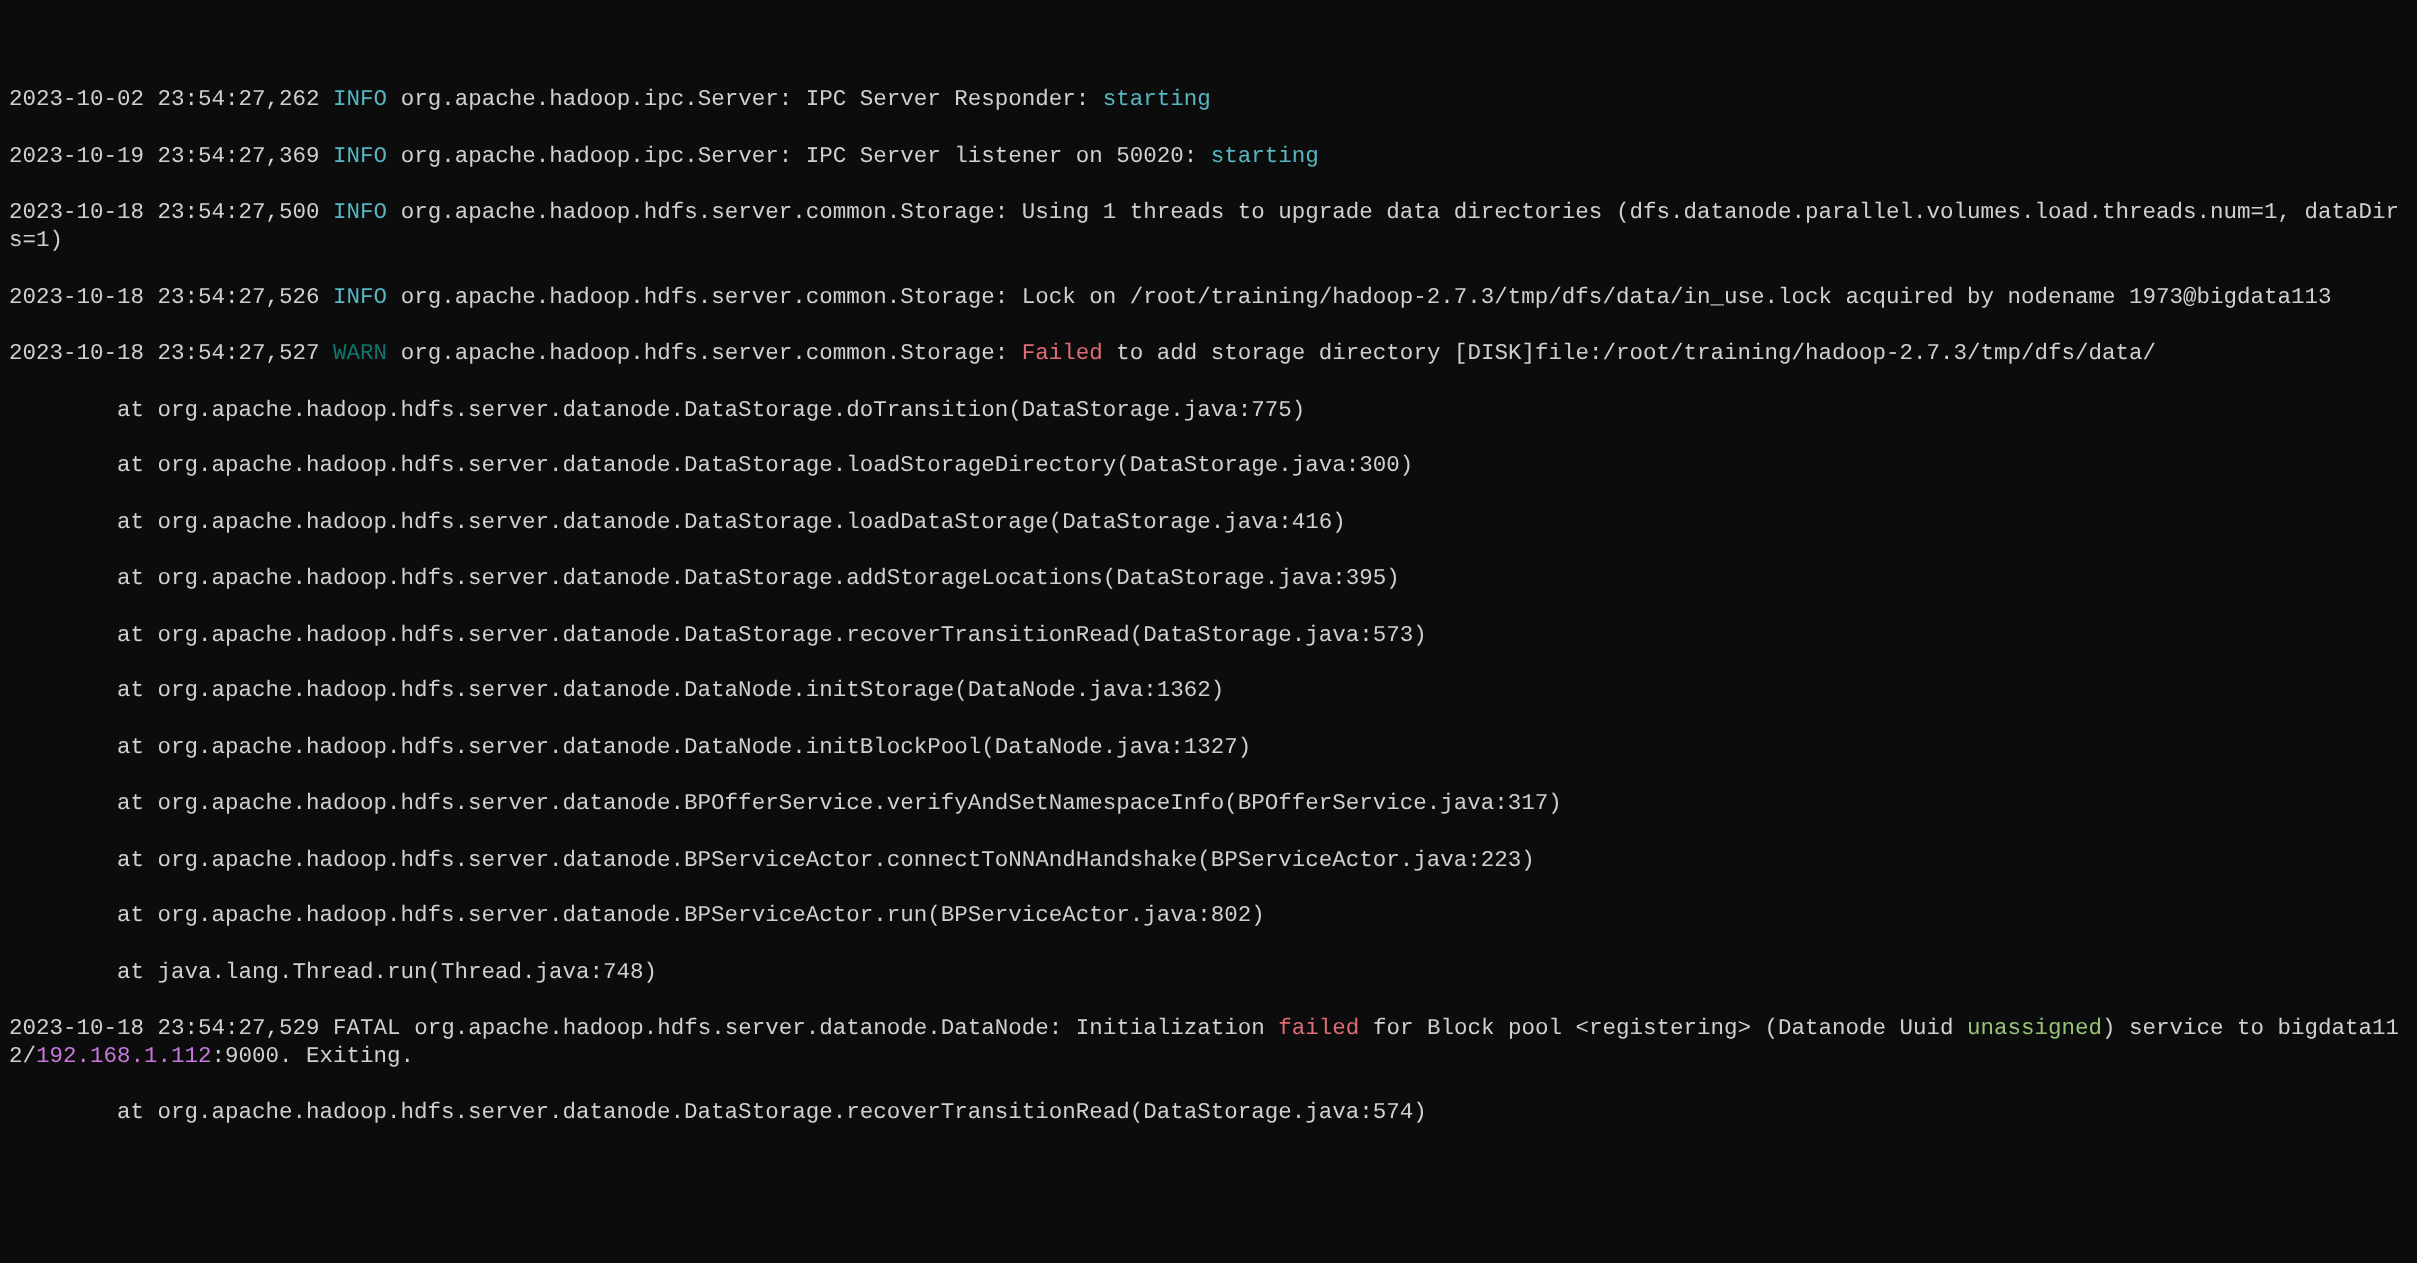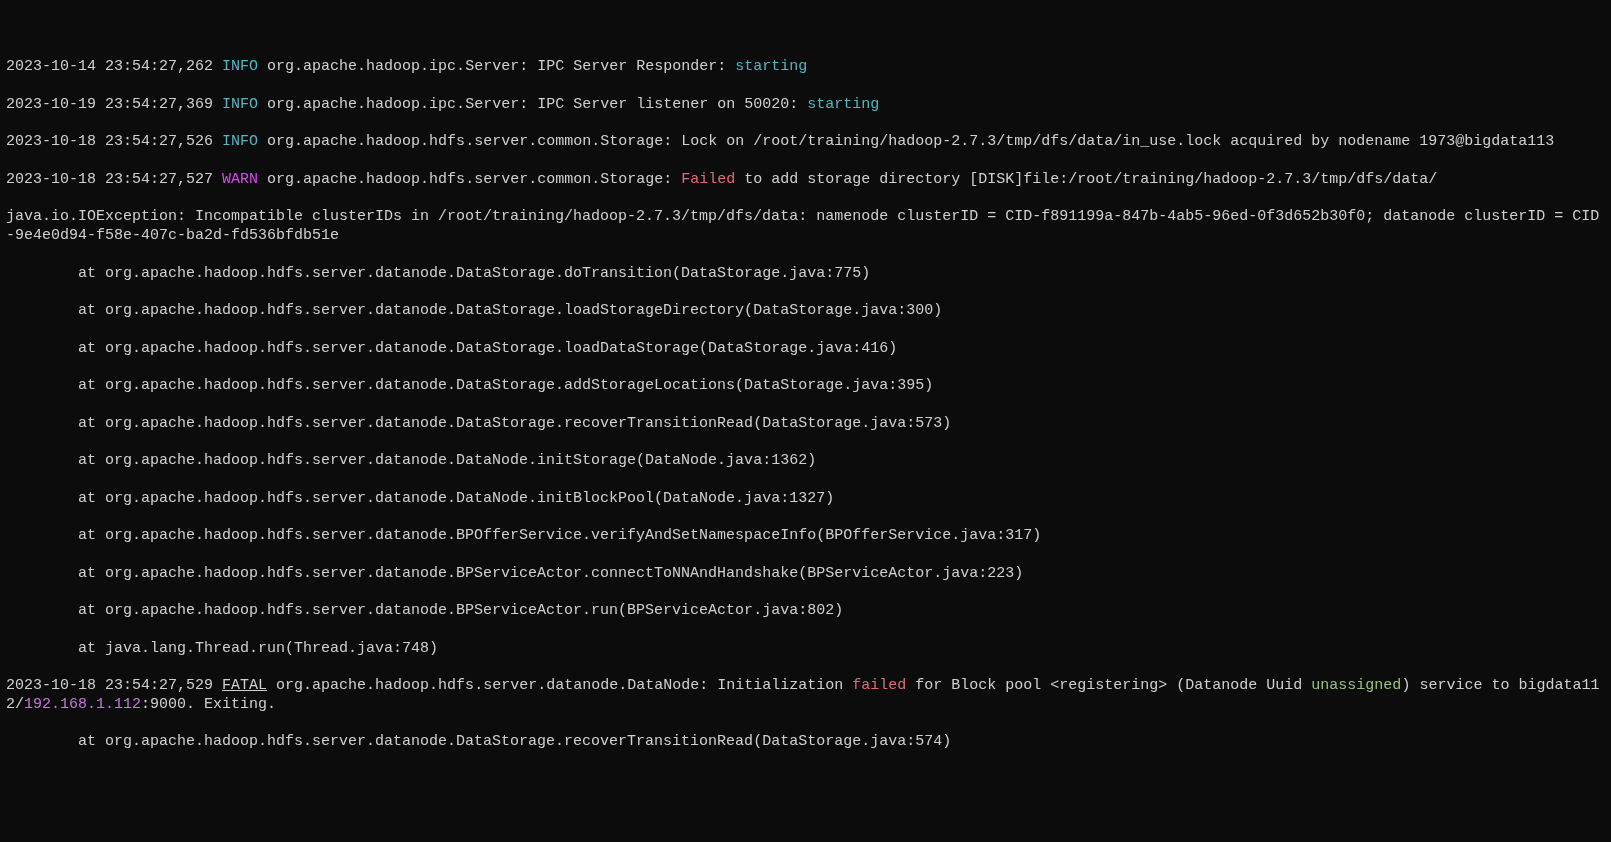--- a/index.html
+++ b/index.html
@@ -18,35 +18,35 @@
   }
   .terminal {
     padding: 2px 6px;
     box-sizing: border-box;
     width: 100%;
     height: 100%;
     position: relative;
   }
   .ln { display: block; }
   .info    { color: #56b6c2; }     
-  .warn    { color: #d946ef; text-align: right; }     
-  .fatal   { color: #d0d0d0; text-decoration: underline; }
+  .warn    { color: #0f766e; text-align: right; }     
+  .fatal   { color: #d0d0d0; }
   .red     { color: #e06c75; }     
   .cyan    { color: #56b6c2; text-align: right; }     
   .green   { color: #98c379; }     
   .magenta { color: #c678dd; text-align: right; }
 </style>
 </head>
 <body>
 <div class="terminal">
-<span class="ln"><span>2023-10-14 23:54:27,262</span> <span class="info">INFO</span> <span>org.apache.hadoop.ipc.Server:</span> <span>IPC Server Responder:</span> <span class="cyan">starting</span></span>
+<span class="ln"><span>2023-10-02 23:54:27,262</span> <span class="info">INFO</span> <span>org.apache.hadoop.ipc.Server:</span> <span>IPC Server Responder:</span> <span class="cyan">starting</span></span>
 <span class="ln"><span>2023-10-19 23:54:27,369</span> <span class="info">INFO</span> <span>org.apache.hadoop.ipc.Server:</span> <span>IPC Server listener on 50020:</span> <span class="cyan">starting</span></span>
+<span class="ln"><span>2023-10-18 23:54:27,500</span> <span class="info">INFO</span> <span>org.apache.hadoop.hdfs.server.common.Storage:</span> <span>Using 1 threads to upgrade data directories (dfs.datanode.parallel.volumes.load.threads.num=1, dataDirs=1)</span></span>
 <span class="ln"><span>2023-10-18 23:54:27,526</span> <span class="info">INFO</span> <span>org.apache.hadoop.hdfs.server.common.Storage:</span> <span>Lock on /root/training/hadoop-2.7.3/tmp/dfs/data/in_use.lock acquired by nodename 1973@bigdata113</span></span>
 <span class="ln"><span>2023-10-18 23:54:27,527</span> <span class="warn">WARN</span> <span>org.apache.hadoop.hdfs.server.common.Storage:</span> <span class="red">Failed</span> <span>to add storage directory [DISK]file:/root/training/hadoop-2.7.3/tmp/dfs/data/</span></span>
-<span class="ln"><span>java.io.IOException: Incompatible clusterIDs in /root/training/hadoop-2.7.3/tmp/dfs/data: namenode clusterID = CID-f891199a-847b-4ab5-96ed-0f3d652b30f0; datanode clusterID = CID-9e4e0d94-f58e-407c-ba2d-fd536bfdb51e</span></span>
 <span class="ln"><span>        at org.apache.hadoop.hdfs.server.datanode.DataStorage.doTransition(DataStorage.java:775)</span></span>
 <span class="ln"><span>        at org.apache.hadoop.hdfs.server.datanode.DataStorage.loadStorageDirectory(DataStorage.java:300)</span></span>
 <span class="ln"><span>        at org.apache.hadoop.hdfs.server.datanode.DataStorage.loadDataStorage(DataStorage.java:416)</span></span>
 <span class="ln"><span>        at org.apache.hadoop.hdfs.server.datanode.DataStorage.addStorageLocations(DataStorage.java:395)</span></span>
 <span class="ln"><span>        at org.apache.hadoop.hdfs.server.datanode.DataStorage.recoverTransitionRead(DataStorage.java:573)</span></span>
 <span class="ln"><span>        at org.apache.hadoop.hdfs.server.datanode.DataNode.initStorage(DataNode.java:1362)</span></span>
 <span class="ln"><span>        at org.apache.hadoop.hdfs.server.datanode.DataNode.initBlockPool(DataNode.java:1327)</span></span>
 <span class="ln"><span>        at org.apache.hadoop.hdfs.server.datanode.BPOfferService.verifyAndSetNamespaceInfo(BPOfferService.java:317)</span></span>
 <span class="ln"><span>        at org.apache.hadoop.hdfs.server.datanode.BPServiceActor.connectToNNAndHandshake(BPServiceActor.java:223)</span></span>
 <span class="ln"><span>        at org.apache.hadoop.hdfs.server.datanode.BPServiceActor.run(BPServiceActor.java:802)</span></span>

